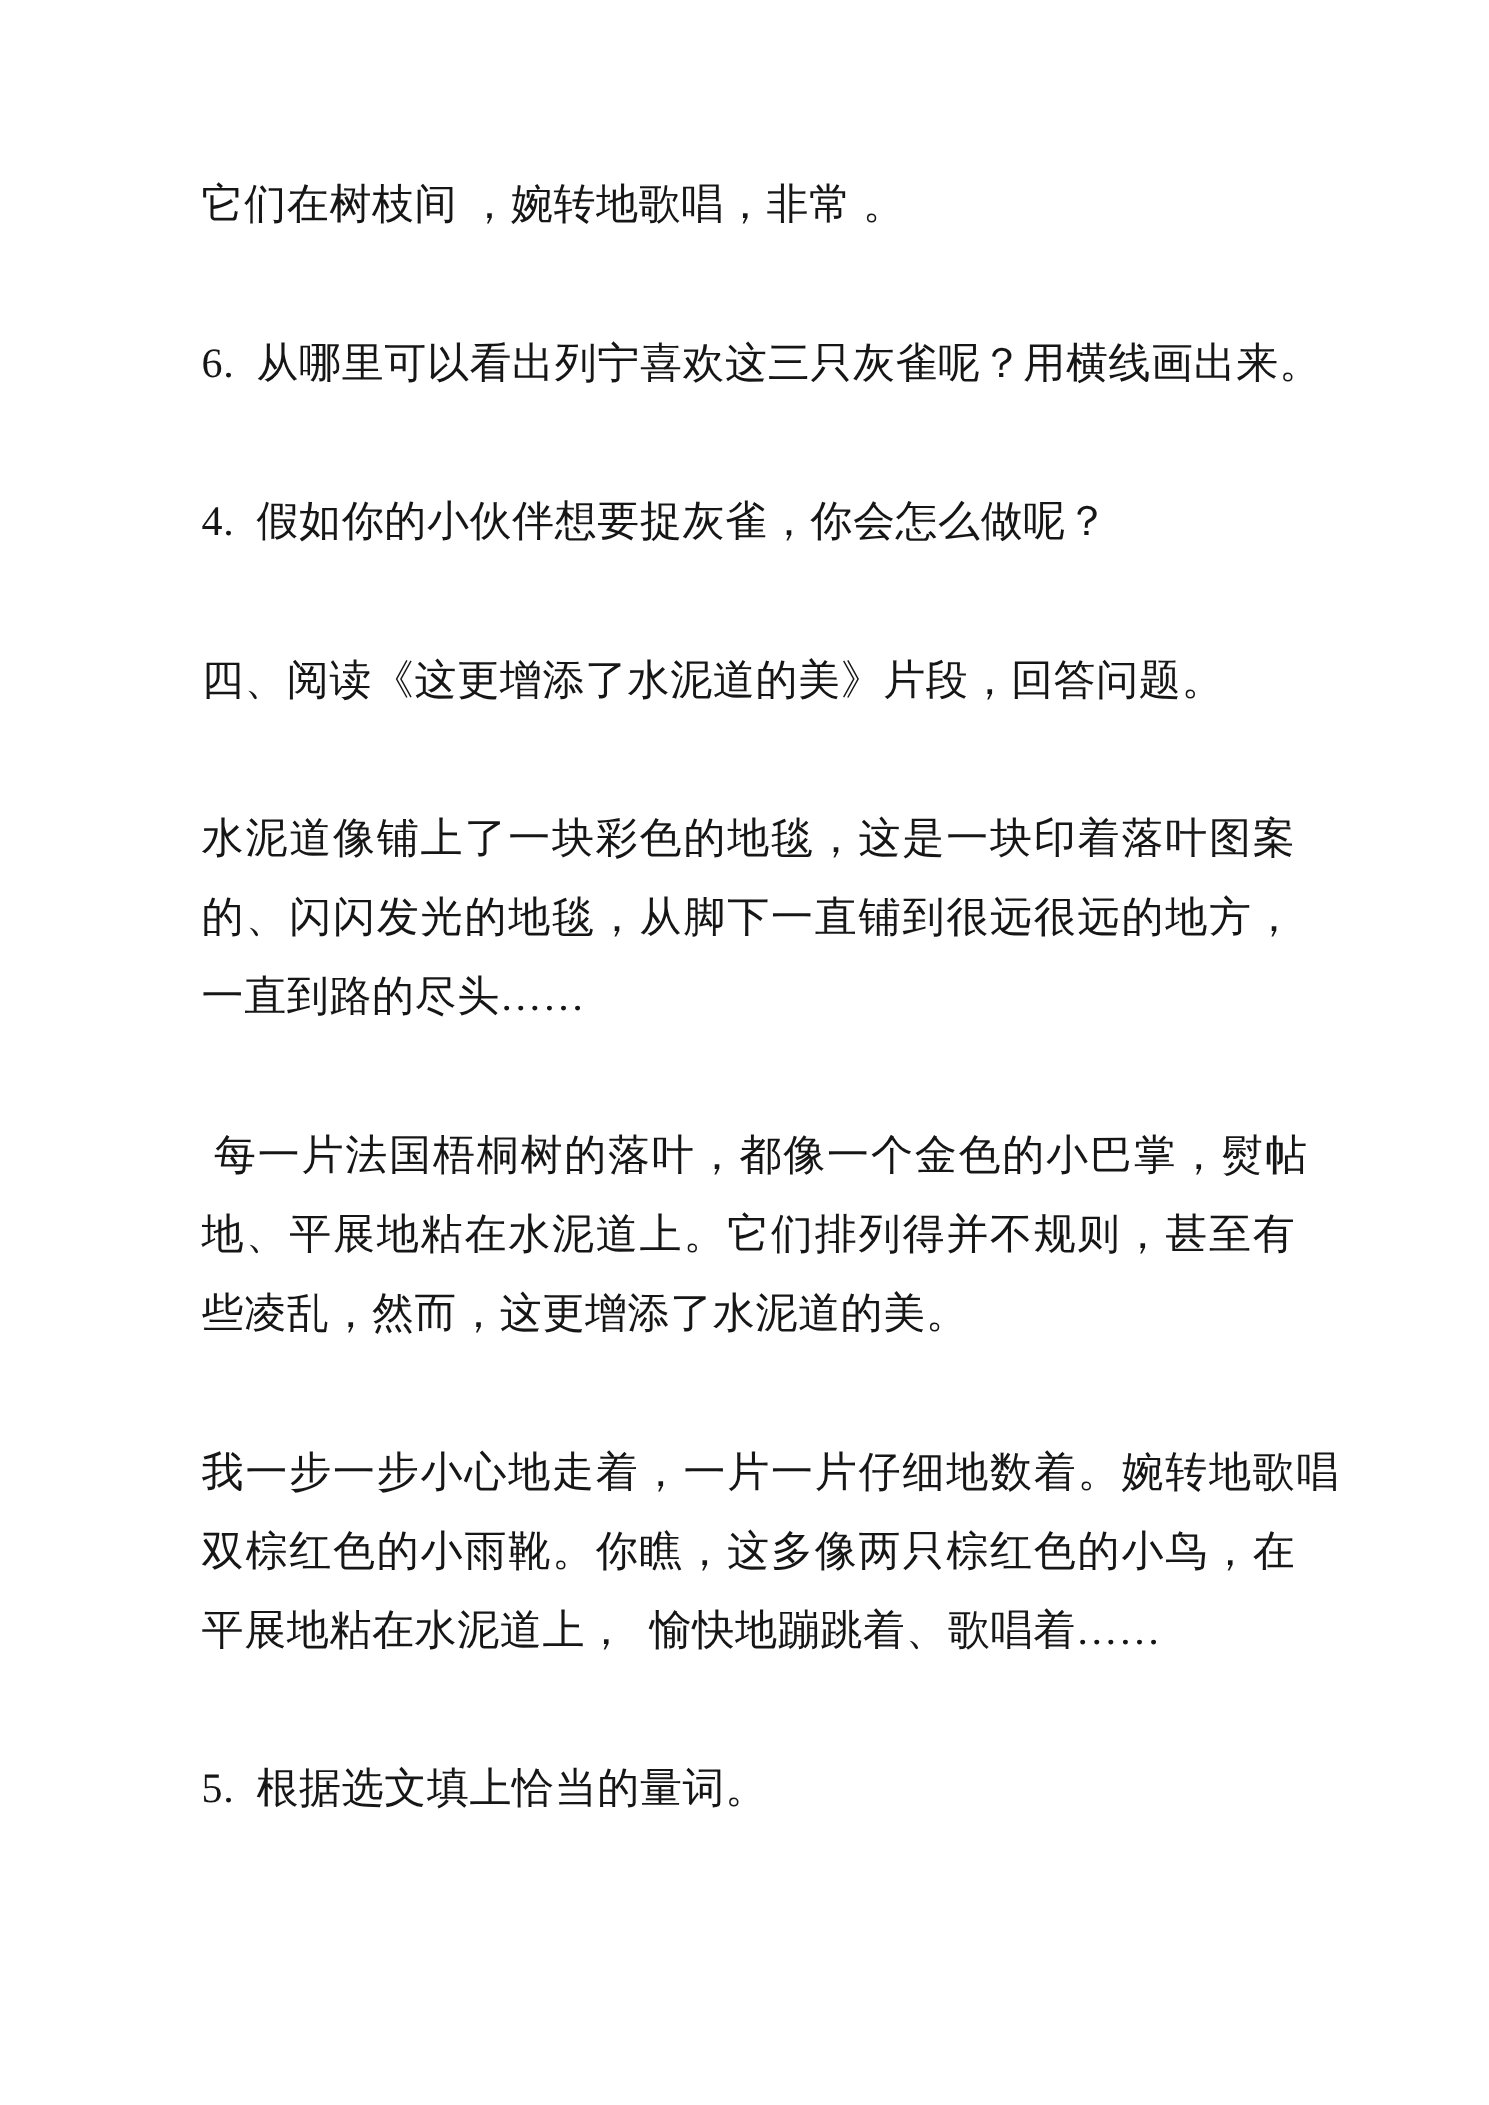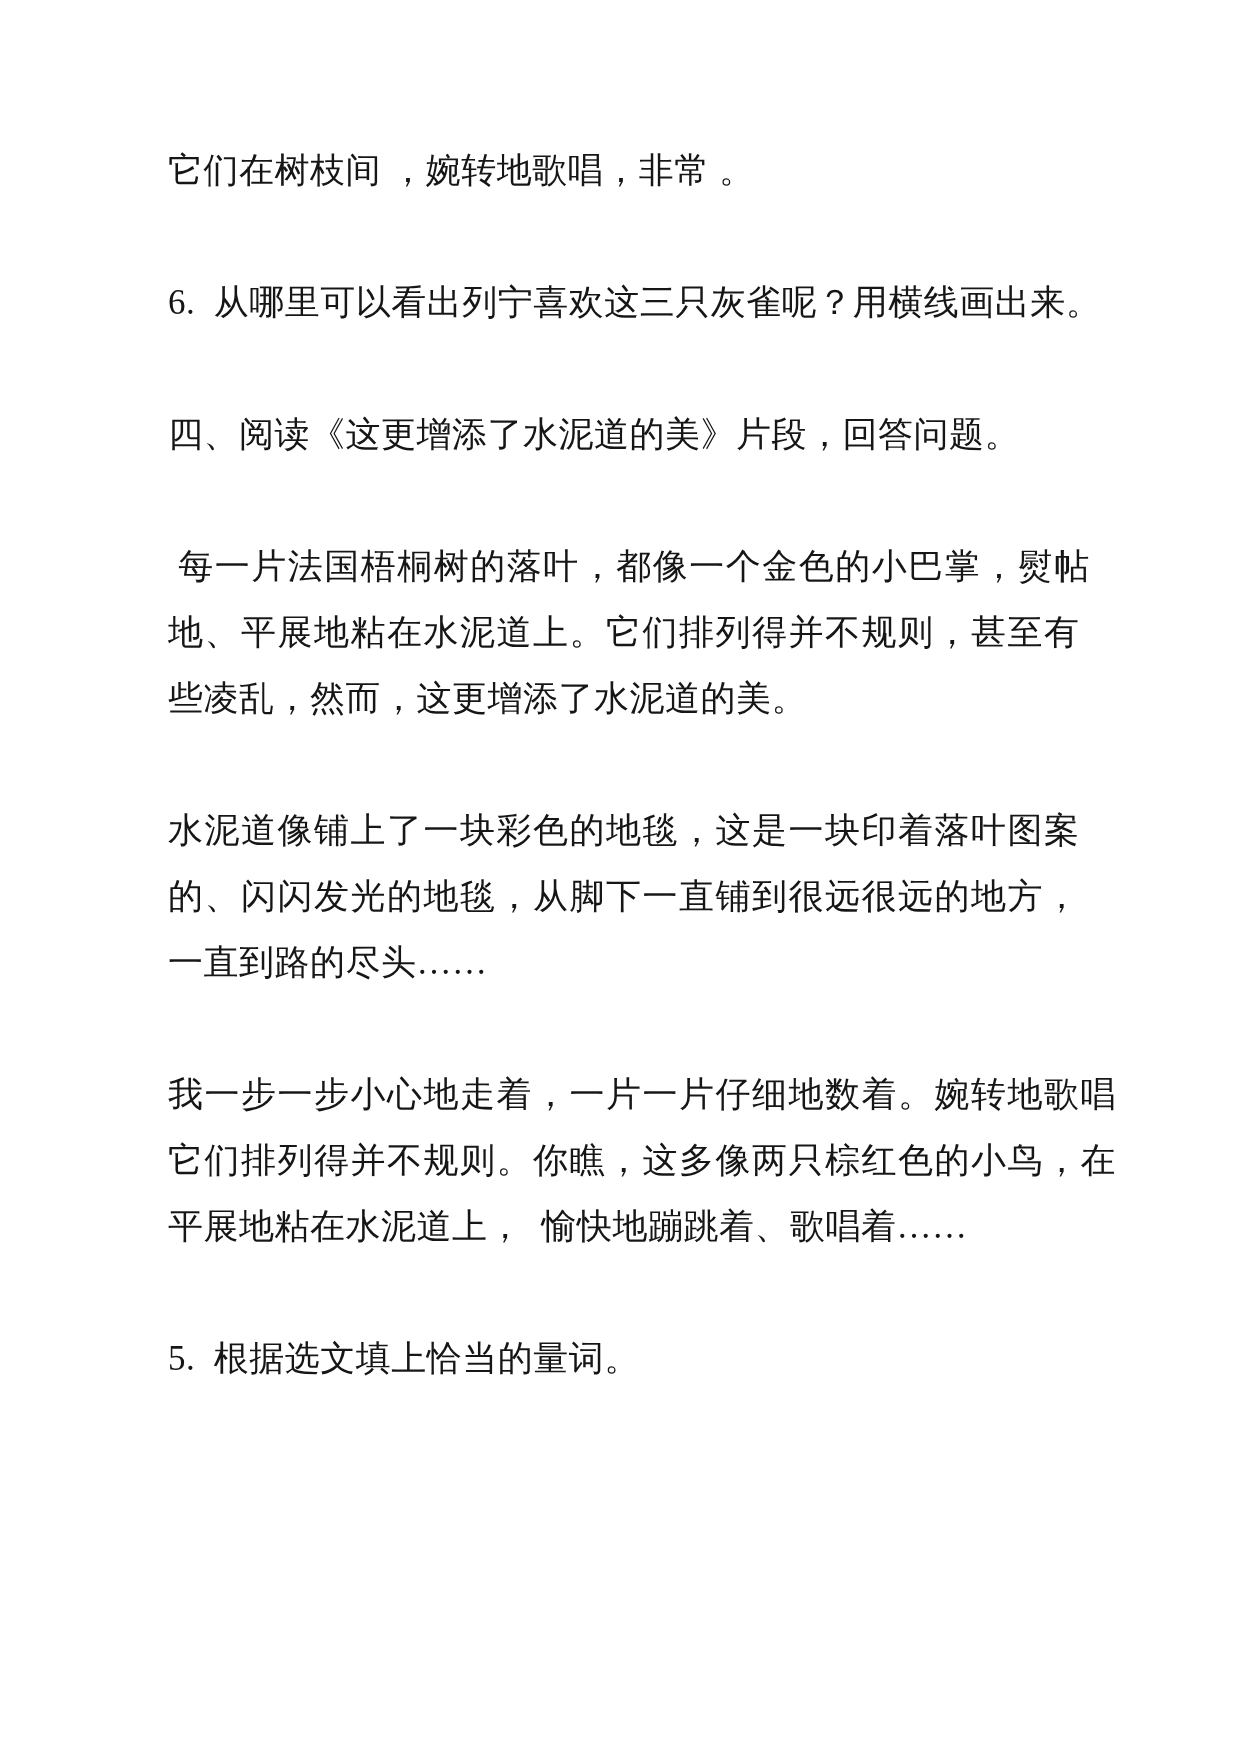--- a/index.html
+++ b/index.html
@@ -41,34 +41,37 @@
 
 <div class="page">
   <div id="document-body">
       <div class="para">
         <div class="line">它们在树枝间 ，婉转地歌唱，非常 。</div>
       </div>
       <div class="para">
         <div class="line">6.  从哪里可以看出列宁喜欢这三只灰雀呢？用横线画出来。</div>
       </div>
       <div class="para">
+        <div class="line">4.  假如你的小伙伴想要捉灰雀，你会怎么做呢？</div>
+      </div>
+      <div class="para">
         <div class="line">四、阅读《这更增添了水泥道的美》片段，回答问题。</div>
+      </div>
+      <div class="para">
+        <div class="line full">水泥道像铺上了一块彩色的地毯，这是一块印着落叶图案</div>
+        <div class="line full">的、闪闪发光的地毯，从脚下一直铺到很远很远的地方，</div>
+        <div class="line">一直到路的尽头……</div>
       </div>
       <div class="para">
         <div class="line full"> 每一片法国梧桐树的落叶，都像一个金色的小巴掌，熨帖</div>
         <div class="line full">地、平展地粘在水泥道上。它们排列得并不规则，甚至有</div>
         <div class="line">些凌乱，然而，这更增添了水泥道的美。</div>
       </div>
       <div class="para">
-        <div class="line full">水泥道像铺上了一块彩色的地毯，这是一块印着落叶图案</div>
-        <div class="line full">的、闪闪发光的地毯，从脚下一直铺到很远很远的地方，</div>
-        <div class="line">一直到路的尽头……</div>
-      </div>
-      <div class="para">
         <div class="line full">我一步一步小心地走着，一片一片仔细地数着。婉转地歌唱</div>
-        <div class="line full">它们排列得并不规则。你瞧，这多像两只棕红色的小鸟，在</div>
+        <div class="line full">双棕红色的小雨靴。你瞧，这多像两只棕红色的小鸟，在</div>
         <div class="line">平展地粘在水泥道上，  愉快地蹦跳着、歌唱着……</div>
       </div>
       <div class="para">
         <div class="line">5.  根据选文填上恰当的量词。</div>
       </div>
     </div>
 </div>
 
 </body></html>

